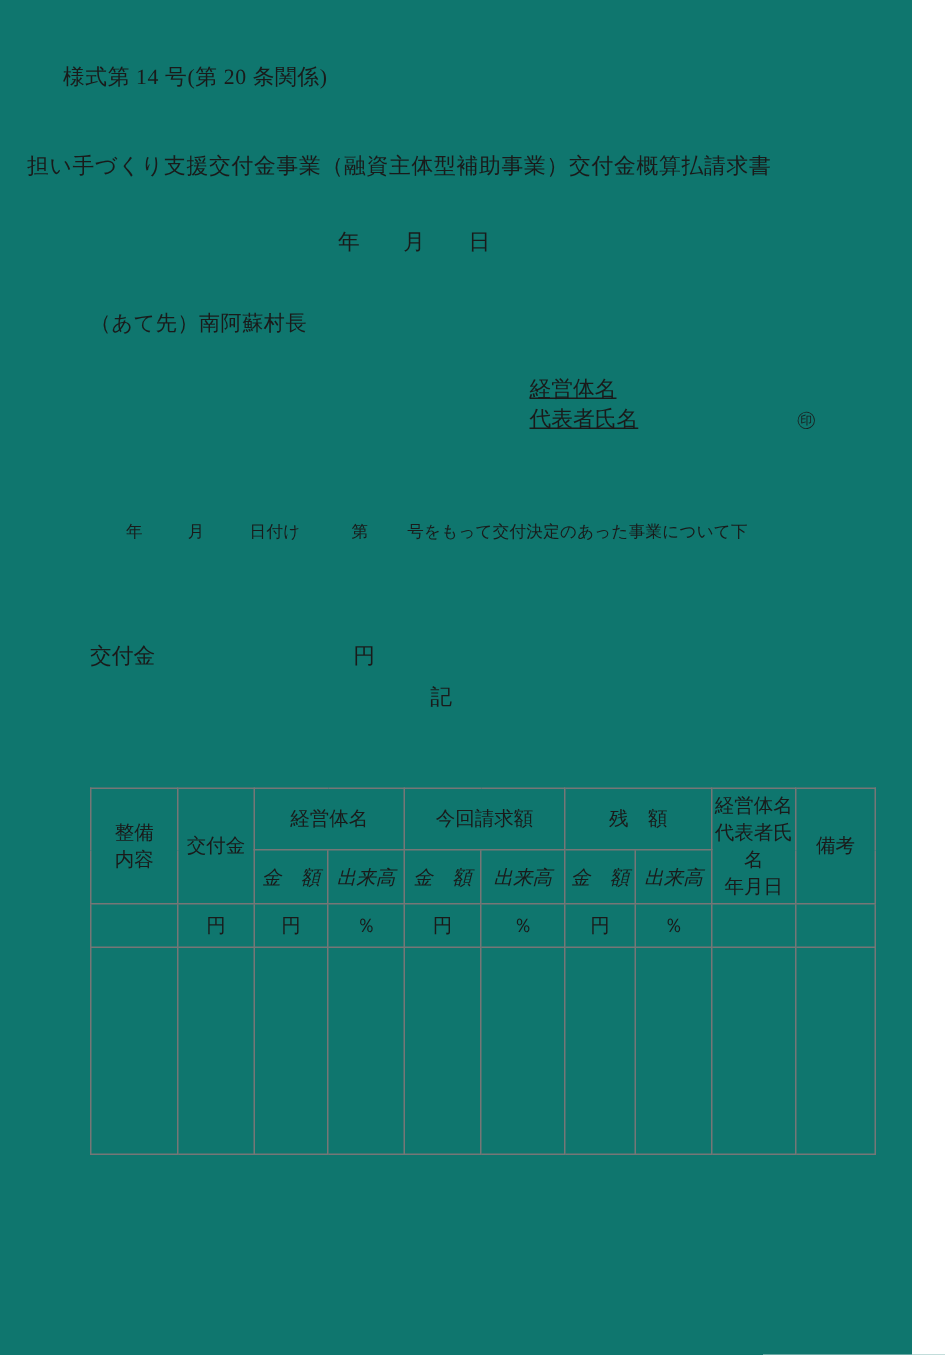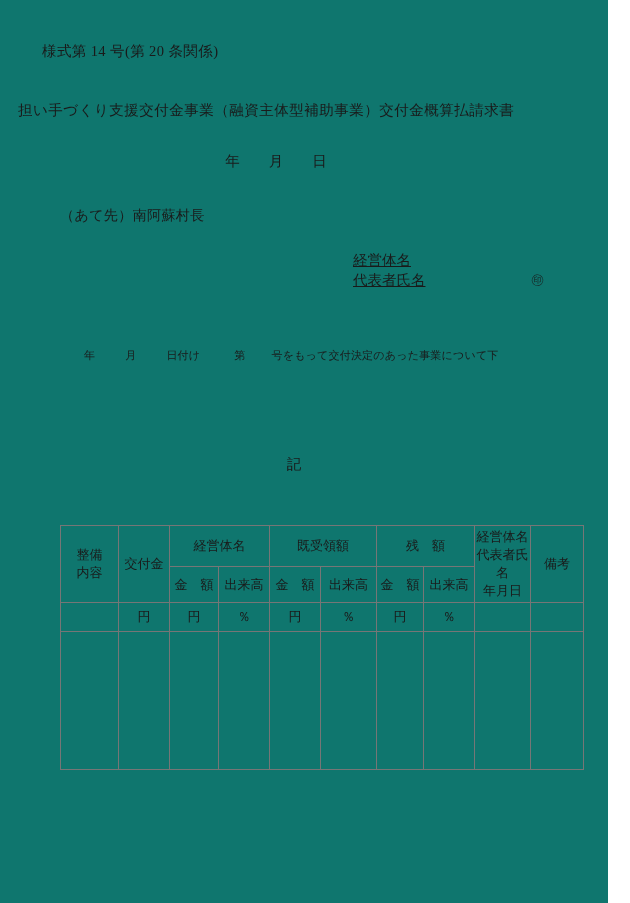--- a/index.html
+++ b/index.html
@@ -137,21 +137,21 @@
   table.form-table th,
   table.form-table td {
     border: 1px solid #767676;
     padding: 0;
     font-weight: normal;
     text-align: center;
     vertical-align: middle;
     line-height: 18px;
   }
   th.h-group { height: 40px; }
-  th.h-sub   { height: 35px; }
+  th.h-sub   { height: 35px; font-style: italic; }
   th.h-tall  { height: 75px; }
   td.unit-cell {
     height: 28px;
     text-align: right;
     padding-right: 7px;
     vertical-align: top;
     padding-top: 4px;
   }
   td.body-cell { height: 137px; }
   .stack-line { display: block; }
@@ -176,20 +176,23 @@
     <span class="sig-row">
       <span>代表者氏名</span>
       <span class="seal-mark">㊞</span>
     </span>
   </div>
 
   <div class="body-text">
     <span class="lead"></span><span>年</span><span class="gap-m"></span><span>月</span><span class="gap-m"></span><span>日付け</span><span class="gap-l"></span><span>第</span><span class="gap-s"></span><span>号をもって交付決定のあった事業について下</span><br>
   </div>
 
+  <div class="amount-line">
+    <span>交付金</span><span class="amt-gap"></span><span>円</span>
+  </div>
 
   <div class="ki-mark">記</div>
 
   <div class="table-wrap">
     <table class="form-table">
       <colgroup>
         <col style="width:58px">
         <col style="width:51px">
         <col style="width:49px">
         <col style="width:51px">
@@ -201,21 +204,21 @@
         <col style="width:53px">
       </colgroup>
       <thead>
         <tr>
           <th class="h-tall" rowspan="2">
             <span class="stack-line">整備</span>
             <span class="stack-line">内容</span>
           </th>
           <th class="h-tall" rowspan="2">交付金</th>
           <th class="h-group" colspan="2">経営体名</th>
-          <th class="h-group" colspan="2">既受領額</th>
+          <th class="h-group" colspan="2">今回請求額</th>
           <th class="h-group" colspan="2">残　額</th>
           <th class="h-tall" rowspan="2">
             <span class="stack-line">経営体名</span>
             <span class="stack-line">代表者氏名</span>
             <span class="stack-line">年月日</span>
           </th>
           <th class="h-tall" rowspan="2">備考</th>
         </tr>
         <tr>
           <th class="h-sub">金　額</th>

